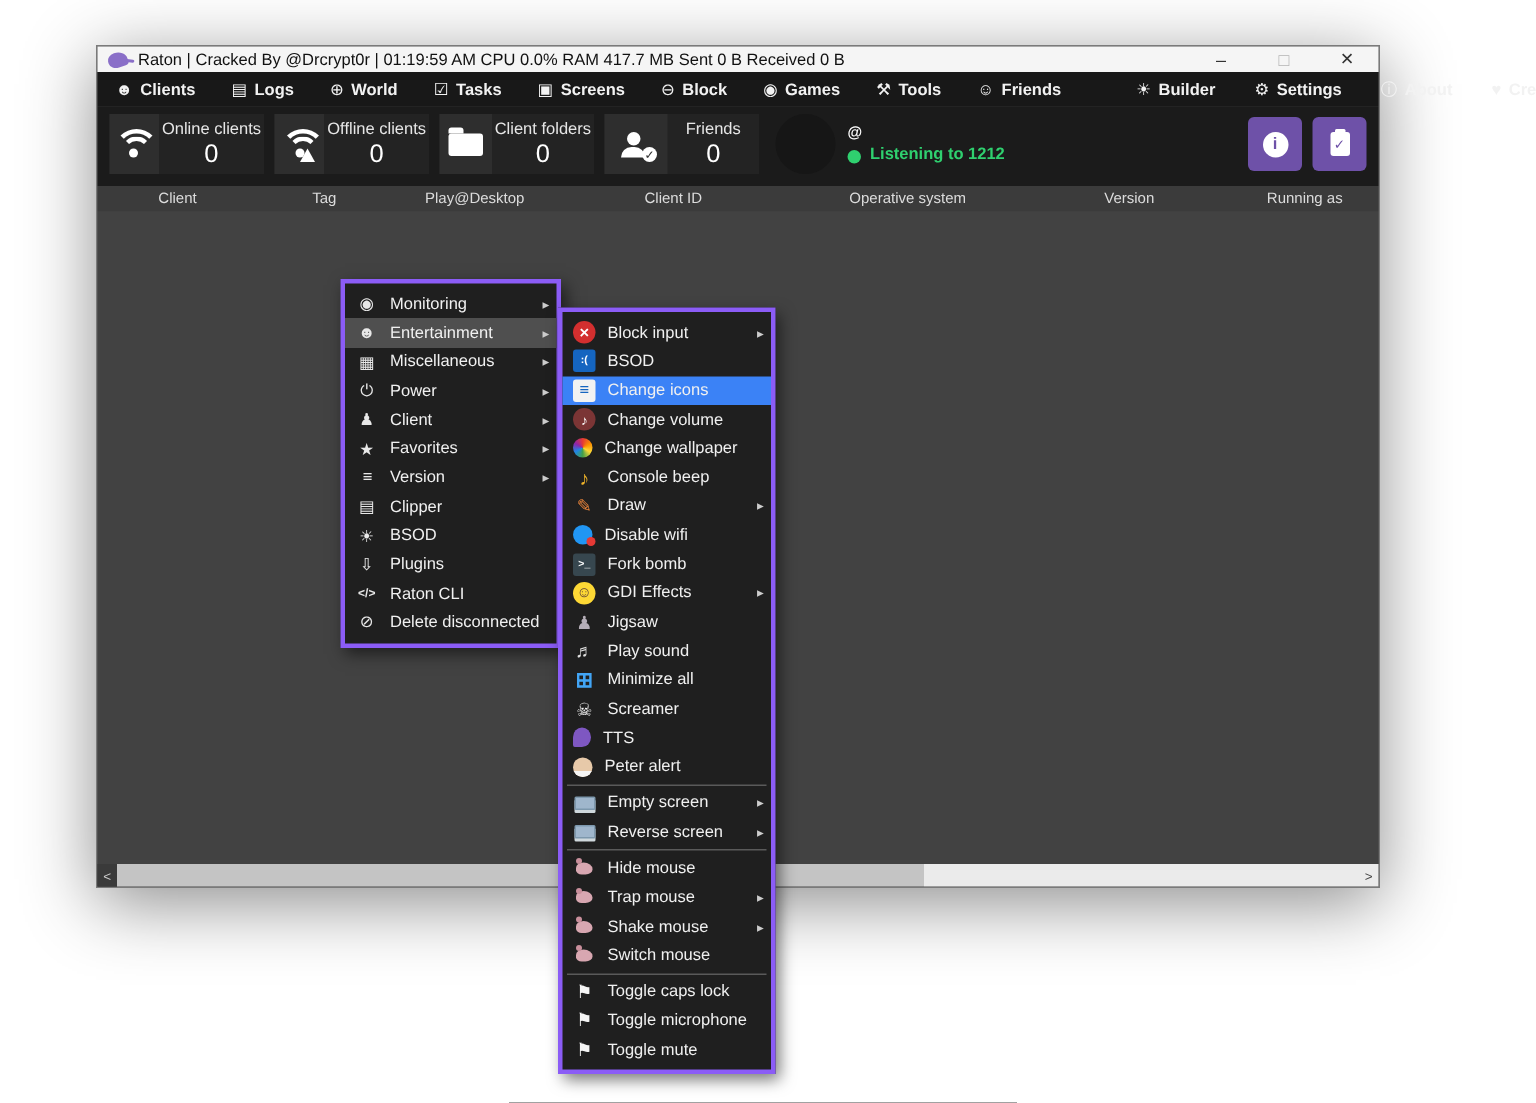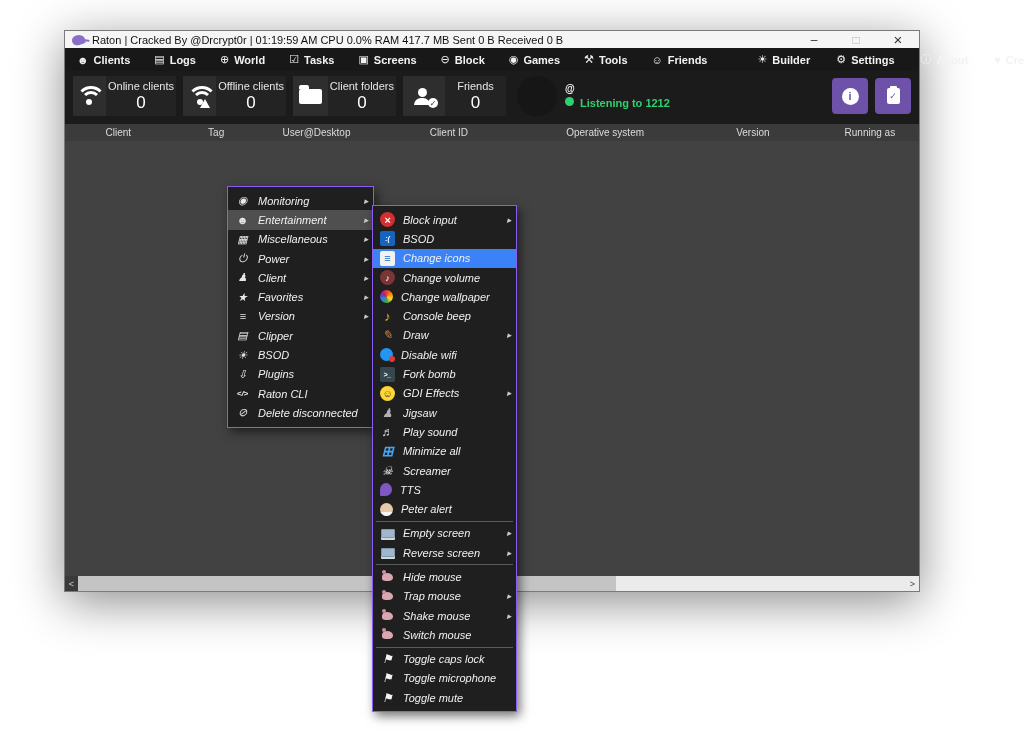--- a/index.html
+++ b/index.html
@@ -65,21 +65,21 @@
   .badge-check::before { content:"✓"; }
   .page-pct { width:17px; height:21px; background:#fff; border-radius:2px 5px 2px 2px;
               display:flex; align-items:center; justify-content:center; color:#1d1d1d;
               font-size:10px; font-weight:700; }
   .page-pct::before { content:"%"; }
 
   .listen-box { display:flex; align-items:center; margin-left:4px; }
   .avatar { width:40px; height:40px; border-radius:50%; background:#161616; flex:none; align-self:center; }
   .listen-txt { margin-left:8px; display:flex; flex-direction:column; justify-content:center; gap:3px; }
   .at-handle { color:#fff; font-size:10px; font-weight:700; }
-  .listen-status { display:flex; align-items:flex-start; font-size:11px; font-weight:700; }
+  .listen-status { display:flex; align-items:flex-end; font-size:11px; font-weight:700; }
   .dot { width:9px; height:9px; border-radius:50%; margin-right:6px; }
 
   .stats-actions { margin-left:auto; display:flex; gap:7px; }
   .pbtn { width:36px; height:36px; align-self:center; background:#6e51a8; border-radius:4px;
           display:flex; align-items:center; justify-content:center; border:none; cursor:pointer; }
   .circle-i { width:17px; height:17px; background:#fff; color:#6e51a8; border-radius:50%;
               font-weight:700; font-size:11px; display:flex; align-items:center; justify-content:center; }
   .circle-i::before { content:"i"; }
   .clip { width:13px; height:16px; background:#fff; border-radius:2px; position:relative;
           display:flex; align-items:center; justify-content:center; color:#6e51a8; font-size:9px; }
@@ -101,22 +101,22 @@
   .hscroll { height:15px; background:#3a3a3a; display:flex; align-items:stretch; flex:none; }
   .sb-arrow { width:13px; display:flex; align-items:center; justify-content:center; font-size:9px; }
   .sb-arrow.left { color:#cfcfcf; background:#3a3a3a; }
   .sb-arrow.left::before { content:"<"; }
   .sb-arrow.right { color:#444; background:#ebebeb; }
   .sb-arrow.right::before { content:">"; }
   .sb-thumb { width:63%; background:#c4c4c4; }
   .sb-track { flex:1; background:#ebebeb; }
 
   
-  .menu { position:absolute; background:#1f1f1f; border:1px solid #8b5cf6; padding:4px 0;
-          box-shadow:3px 4px 10px rgba(0,0,0,.55); z-index:10;font-style:italic; }
+  .menu { position:absolute; background:#1f1f1f; border:3px solid #8b5cf6; padding:4px 0;
+          box-shadow:3px 4px 10px rgba(0,0,0,.55); z-index:10; }
   .menu-main { left:227px; top:186px; width:147px; }
   .menu-sub  { left:372px; top:205px; width:145px; }
   .mi { height:19.3px; display:flex; align-items:center; color:#f0f0f0; font-size:11px;
         cursor:default; white-space:nowrap; }
   .mi.hovered { background:#4f4f4f; }
   .mi.selected { background:#3b82f6; }
   .mi .lbl { flex:1; overflow:hidden; }
   .arr { width:14px; text-align:center; color:#cccccc; font-size:9px; flex:none; }
   .arr::before { content:"▸"; }
   .sep { height:1px; background:#5a5a5a; margin:2px 3px; }
@@ -302,21 +302,21 @@
         </button>
       <button class="pbtn">
           <span class="clip"></span>
         </button>
     </div>
   </div>
 
   <div class="thead">
     <span class="th">Client</span>
     <span class="th">Tag</span>
-    <span class="th">User@Desktop</span>
+    <span class="th">Play@Desktop</span>
     <span class="th">Client ID</span>
     <span class="th">Operative system</span>
     <span class="th">Version</span>
     <span class="th">Running as</span>
   </div>
 
   <div class="client-area"></div>
 
   <div class="hscroll">
     <span class="sb-arrow left"></span>

